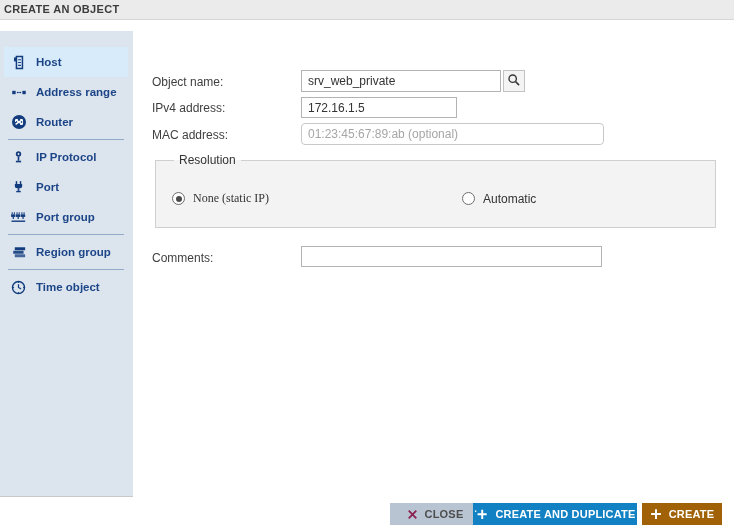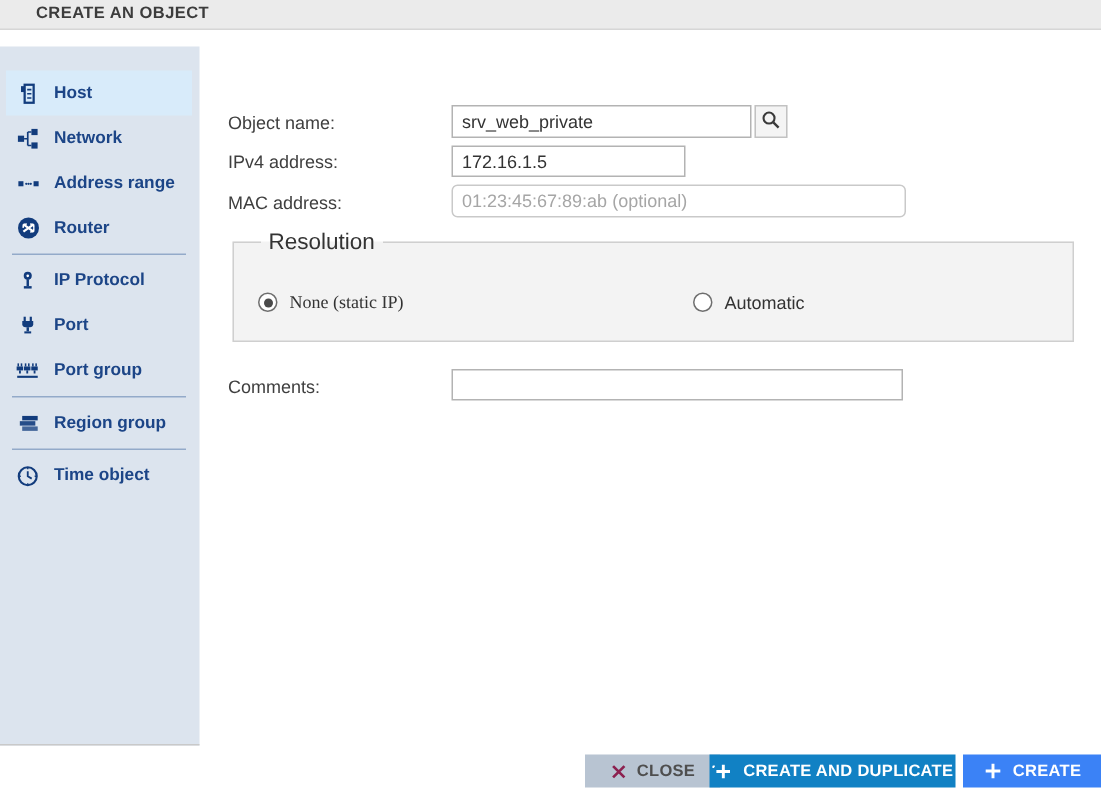--- a/index.html
+++ b/index.html
@@ -2,21 +2,21 @@
 <html><head>
 <meta charset="utf-8">
 <style>
   * { margin:0; padding:0; box-sizing:border-box; }
   html,body { background:#fff; }
   body { font-family:"Liberation Sans", sans-serif; }
   .screen { position:relative; width:734px; height:528px; background:#fff; overflow:hidden; }
 
   
   .titlebar { position:absolute; top:0; left:0; width:734px; height:20px; background:#ebebeb;
-    border-bottom:1px solid #d6d6d6; line-height:19px; padding-left:24px;
+    border-bottom:1px solid #d6d6d6; line-height:19px; padding-left:4px;
     font-size:11px; font-weight:bold; color:#3c3c3c; letter-spacing:.3px; }
 
   
   .sidebar { position:absolute; top:31px; left:0; width:133px; height:466px;
     background:#dce4ee; border-bottom:1px solid #c9c9c9; padding-top:16px; }
   .side-item { display:flex; align-items:center; height:30px; margin:0 5px 0 4px;
     padding-left:6px; gap:9px; color:#1c4587; font-size:11.5px; font-weight:bold; cursor:pointer; }
   .side-item.selected { background:#d8ebfa; }
   .side-item .ico { width:17px; height:16px; color:#123c7d; display:flex;
     align-items:center; justify-content:center; flex:0 0 17px; }
@@ -31,66 +31,55 @@
   #object-input { top:70px; width:200px; height:22px; }
   #ipv4-input   { top:97px; width:156px; height:21px; }
   #mac-input    { top:123px; width:303px; height:22px; border-radius:4px; border-color:#c9c9c9; }
   #comments-input { top:246px; width:301px; height:21px; }
   .search-btn { position:absolute; left:503px; top:70px; width:22px; height:22px;
     background:#f4f4f4; border:1px solid #c2c2c2; display:flex; align-items:center;
     justify-content:center; cursor:pointer; }
 
   fieldset.res { position:absolute; left:155px; top:153px; width:561px; height:75px;
     border:1px solid #cfcfcf; background:#f3f3f3; padding:24px 0 0 16px; }
-  fieldset.res legend { margin-left:2px; padding:0 5px; font-size:15px; color:#333; }
+  fieldset.res legend { margin-left:2px; padding:0 5px; font-size:12px; color:#333; }
   .res-row { display:flex; align-items:center; }
   .radio-opt { display:flex; align-items:center; gap:8px; font-size:12px; color:#333; cursor:pointer; }
   .radio-opt.first { width:290px;font-family:Liberation Serif, serif; }
   .radio { width:13px; height:13px; border:1px solid #6e6e6e; border-radius:50%;
     background:#fff; position:relative; display:inline-block; flex:0 0 13px; }
   .radio.checked::after { content:""; position:absolute; left:2.5px; top:2.5px;
     width:6px; height:6px; border-radius:50%; background:#4a4a4a; }
 
   
   .btn { position:absolute; top:503px; height:22px; border:none; cursor:pointer;
     display:flex; align-items:center; justify-content:center; gap:7px;
     font-size:11px; font-weight:bold; letter-spacing:.2px; font-family:"Liberation Sans",sans-serif; }
   #btn-close { left:390px; width:90px; background:#b8c4d2; color:#4e4e4e; }
   #btn-dup   { left:473px; width:164px; background:#1181c4; color:#fff; }
-  #btn-create{ left:642px; width:93px;  background:#3b82f6; color:#fff; }
+  #btn-create{ left:642px; width:80px;  background:#a16207; color:#fff; }
   .btn .ico { display:flex; align-items:center; }
 </style>
 </head>
 <body>
 
 <div class="screen">
 
   <div class="titlebar">CREATE AN OBJECT</div>
 
   <div class="sidebar">
       <div class="side-item selected">
         <span class="ico">
           <svg width="15" height="15" viewBox="0 0 16 16">
             <rect x="5.8" y="1.6" width="6.4" height="12.8" fill="none" stroke="currentColor" stroke-width="1.6"></rect>
             <path d="M7.6 5h3M7.6 8h3M7.6 11h3" stroke="currentColor" stroke-width="1.2"></path>
             <rect x="3.2" y="2.6" width="2.6" height="4.2" fill="currentColor"></rect>
           </svg>
         </span>
         <span>Host</span>
-      </div>
-      <div class="side-item">
-        <span class="ico">
-          <svg width="15" height="15" viewBox="0 0 16 16">
-            <rect x="1" y="5.8" width="4.4" height="4.4" fill="currentColor"></rect>
-            <rect x="10.6" y="1" width="4.4" height="4.4" fill="currentColor"></rect>
-            <rect x="10.6" y="10.6" width="4.4" height="4.4" fill="currentColor"></rect>
-            <path d="M5.4 8H8M8 3.2v9.6M8 3.2h2.6M8 12.8h2.6" fill="none" stroke="currentColor" stroke-width="1.2"></path>
-          </svg>
-        </span>
-        <span>Network</span>
       </div>
       <div class="side-item">
         <span class="ico">
           <svg width="16" height="15" viewBox="0 0 16 16">
             <rect x="0.8" y="6.2" width="3.6" height="3.6" fill="currentColor"></rect>
             <rect x="11.6" y="6.2" width="3.6" height="3.6" fill="currentColor"></rect>
             <circle cx="6.4" cy="8" r="0.8" fill="currentColor"></circle>
             <circle cx="8" cy="8" r="0.8" fill="currentColor"></circle>
             <circle cx="9.6" cy="8" r="0.8" fill="currentColor"></circle>
           </svg>

